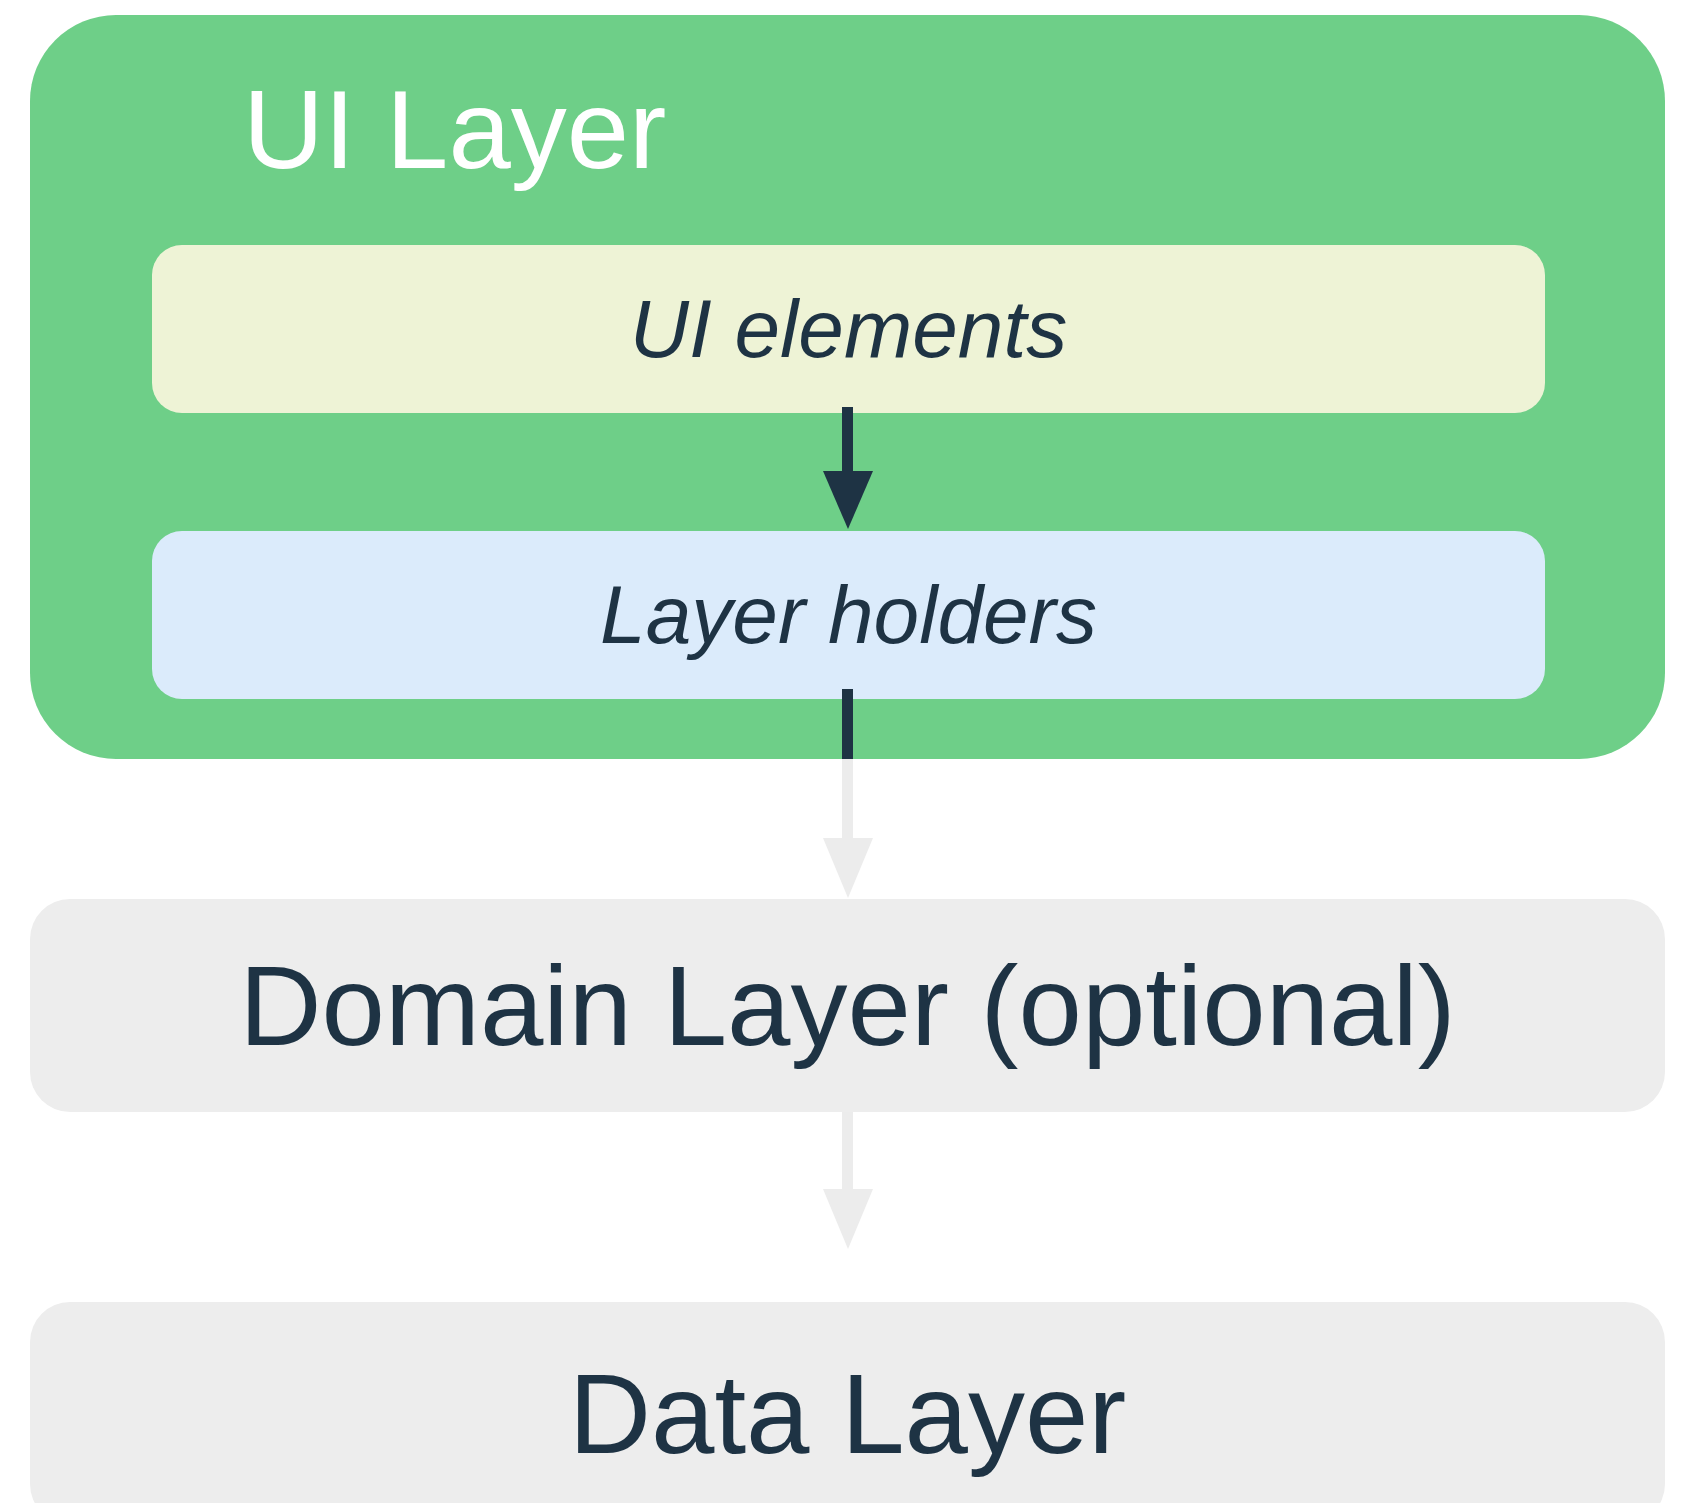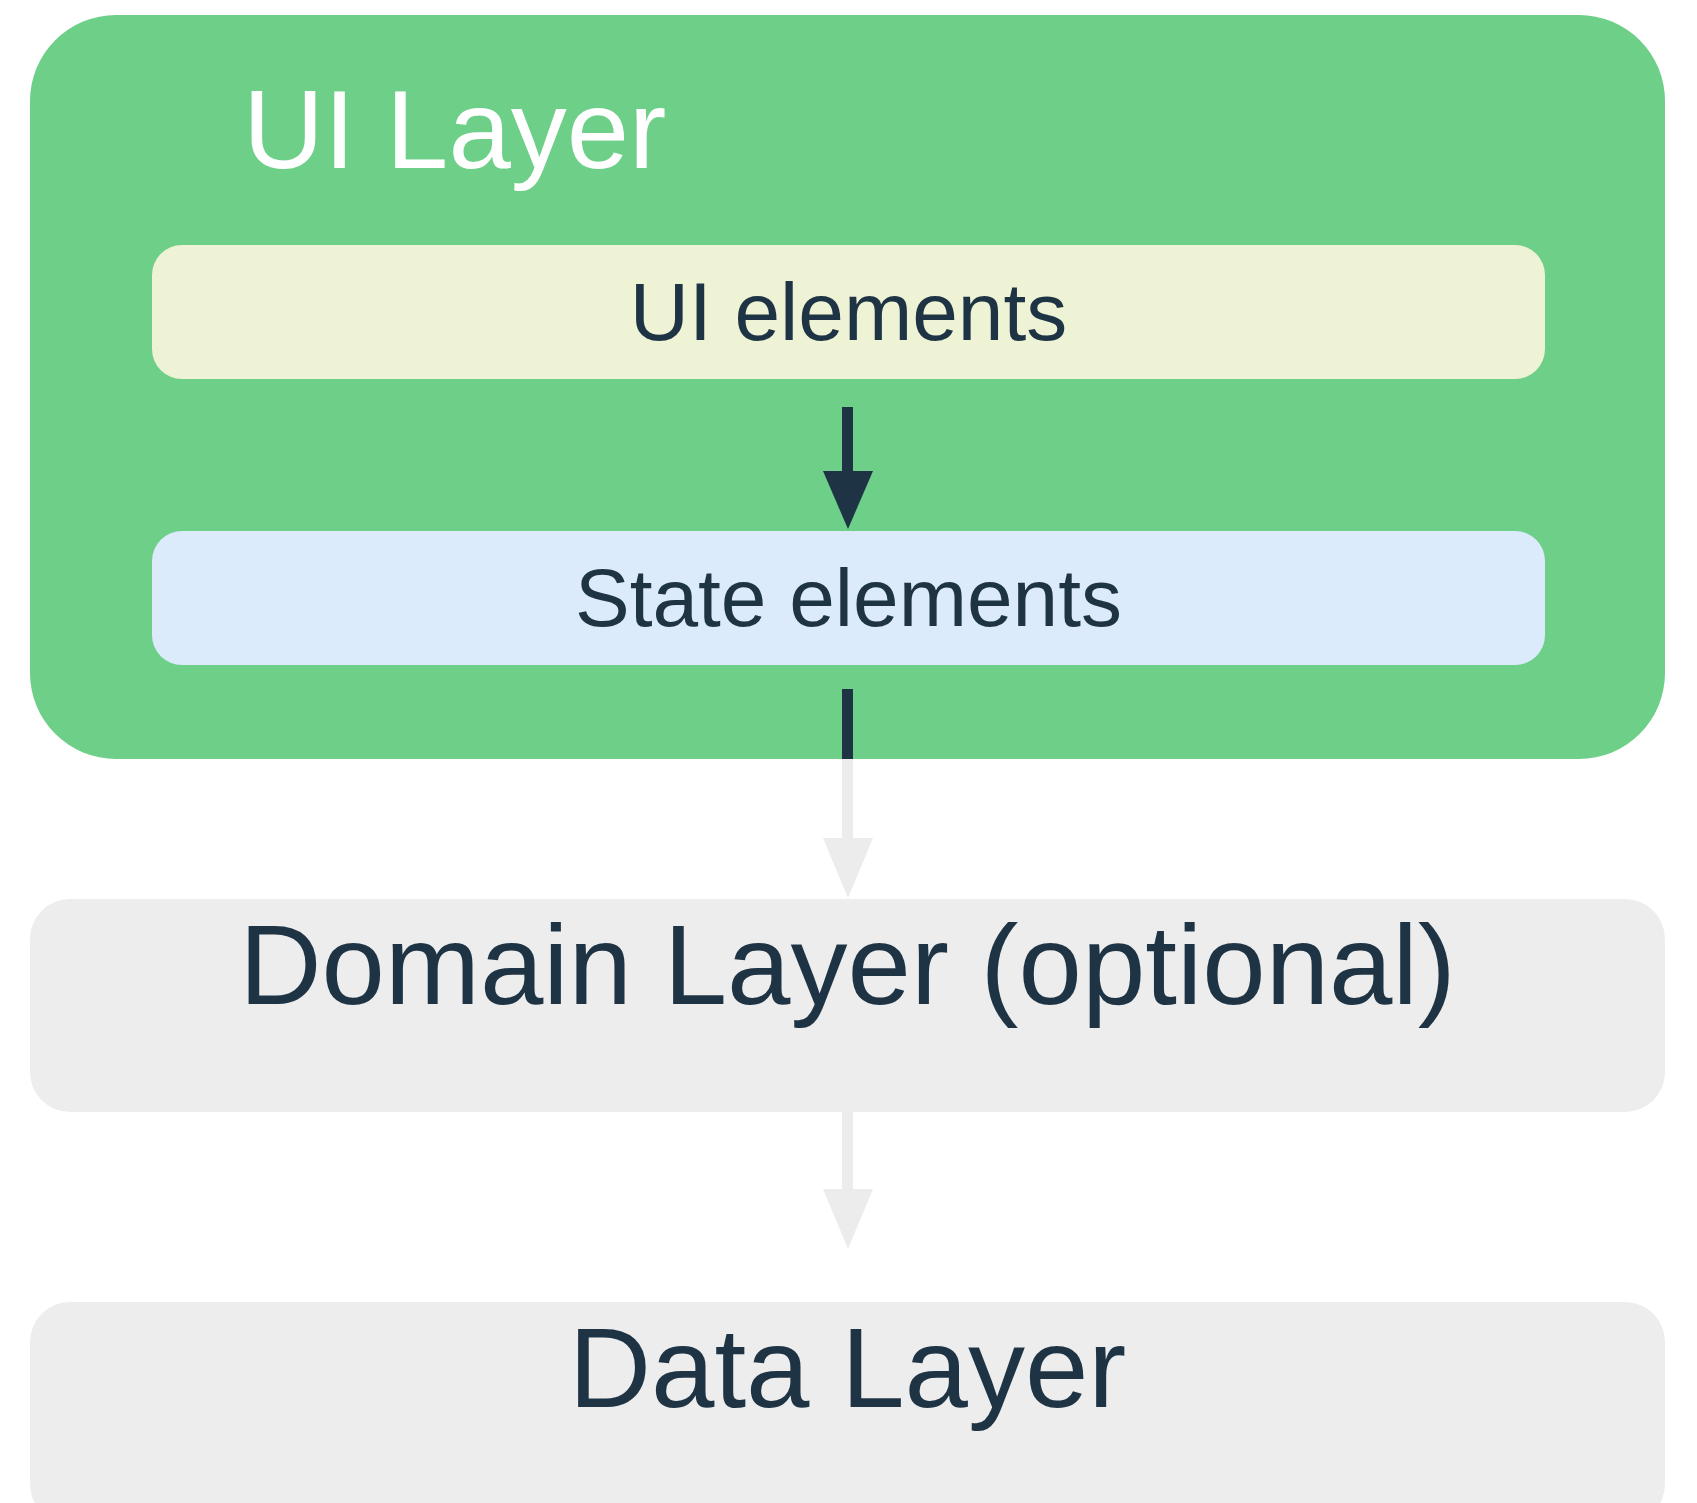--- a/index.html
+++ b/index.html
@@ -30,39 +30,40 @@
     left: 213px; top: 42px;
     font-size: 112px;
     line-height: 1.3;
     letter-spacing: 0px;
     color: var(--ui-layer-title-color, #ffffff);
     white-space: nowrap;
   }
   .inner-box {
     position: absolute;
     left: 122px;
-    width: 1393px; height: 134px;
+    width: 1393px; height: 168px;
     border-radius: 30px;
     display: flex;
     align-items: center;
     justify-content: center;
     font-size: 82px;
     color: var(--text-dark, #1E3344);
     white-space: nowrap;
+    font-style: italic;
   }
   .ui-elements { top: 230px; background: var(--ui-elements-bg, #EEF3D6); }
   .state-holders { top: 516px; background: var(--state-holders-bg, #DBEBFB); }
 
   .gray-layer {
     left: 30px;
     width: 1635px;
     background: var(--layer-bg, #EDEDED);
     border-radius: 40px;
     display: flex;
-    align-items: flex-start;
+    align-items: center;
     justify-content: center;
     font-size: 114px;
     color: var(--text-dark, #1E3344);
     white-space: nowrap;
   }
   .domain-layer { top: 899px; height: 213px; }
   .data-layer   { top: 1302px; height: 222px; }
 
   .arrow-shaft {
     position: absolute;
@@ -96,21 +97,21 @@
 <div class="canvas">
 
   <div class="box ui-layer">
     <div class="ui-layer-title">UI Layer</div>
 
     <div class="inner-box ui-elements">
       <span>UI elements</span>
     </div>
 
     <div class="inner-box state-holders">
-      <span>State elements</span>
+      <span>Layer holders</span>
     </div>
   </div>
 
   <div class="arrow-shaft dark shaft-1"></div>
   <div class="arrow-head head-1"></div>
 
   <div class="arrow-shaft dark connector-exit"></div>
   <div class="arrow-shaft light shaft-2"></div>
   <div class="arrow-head head-2"></div>
 

